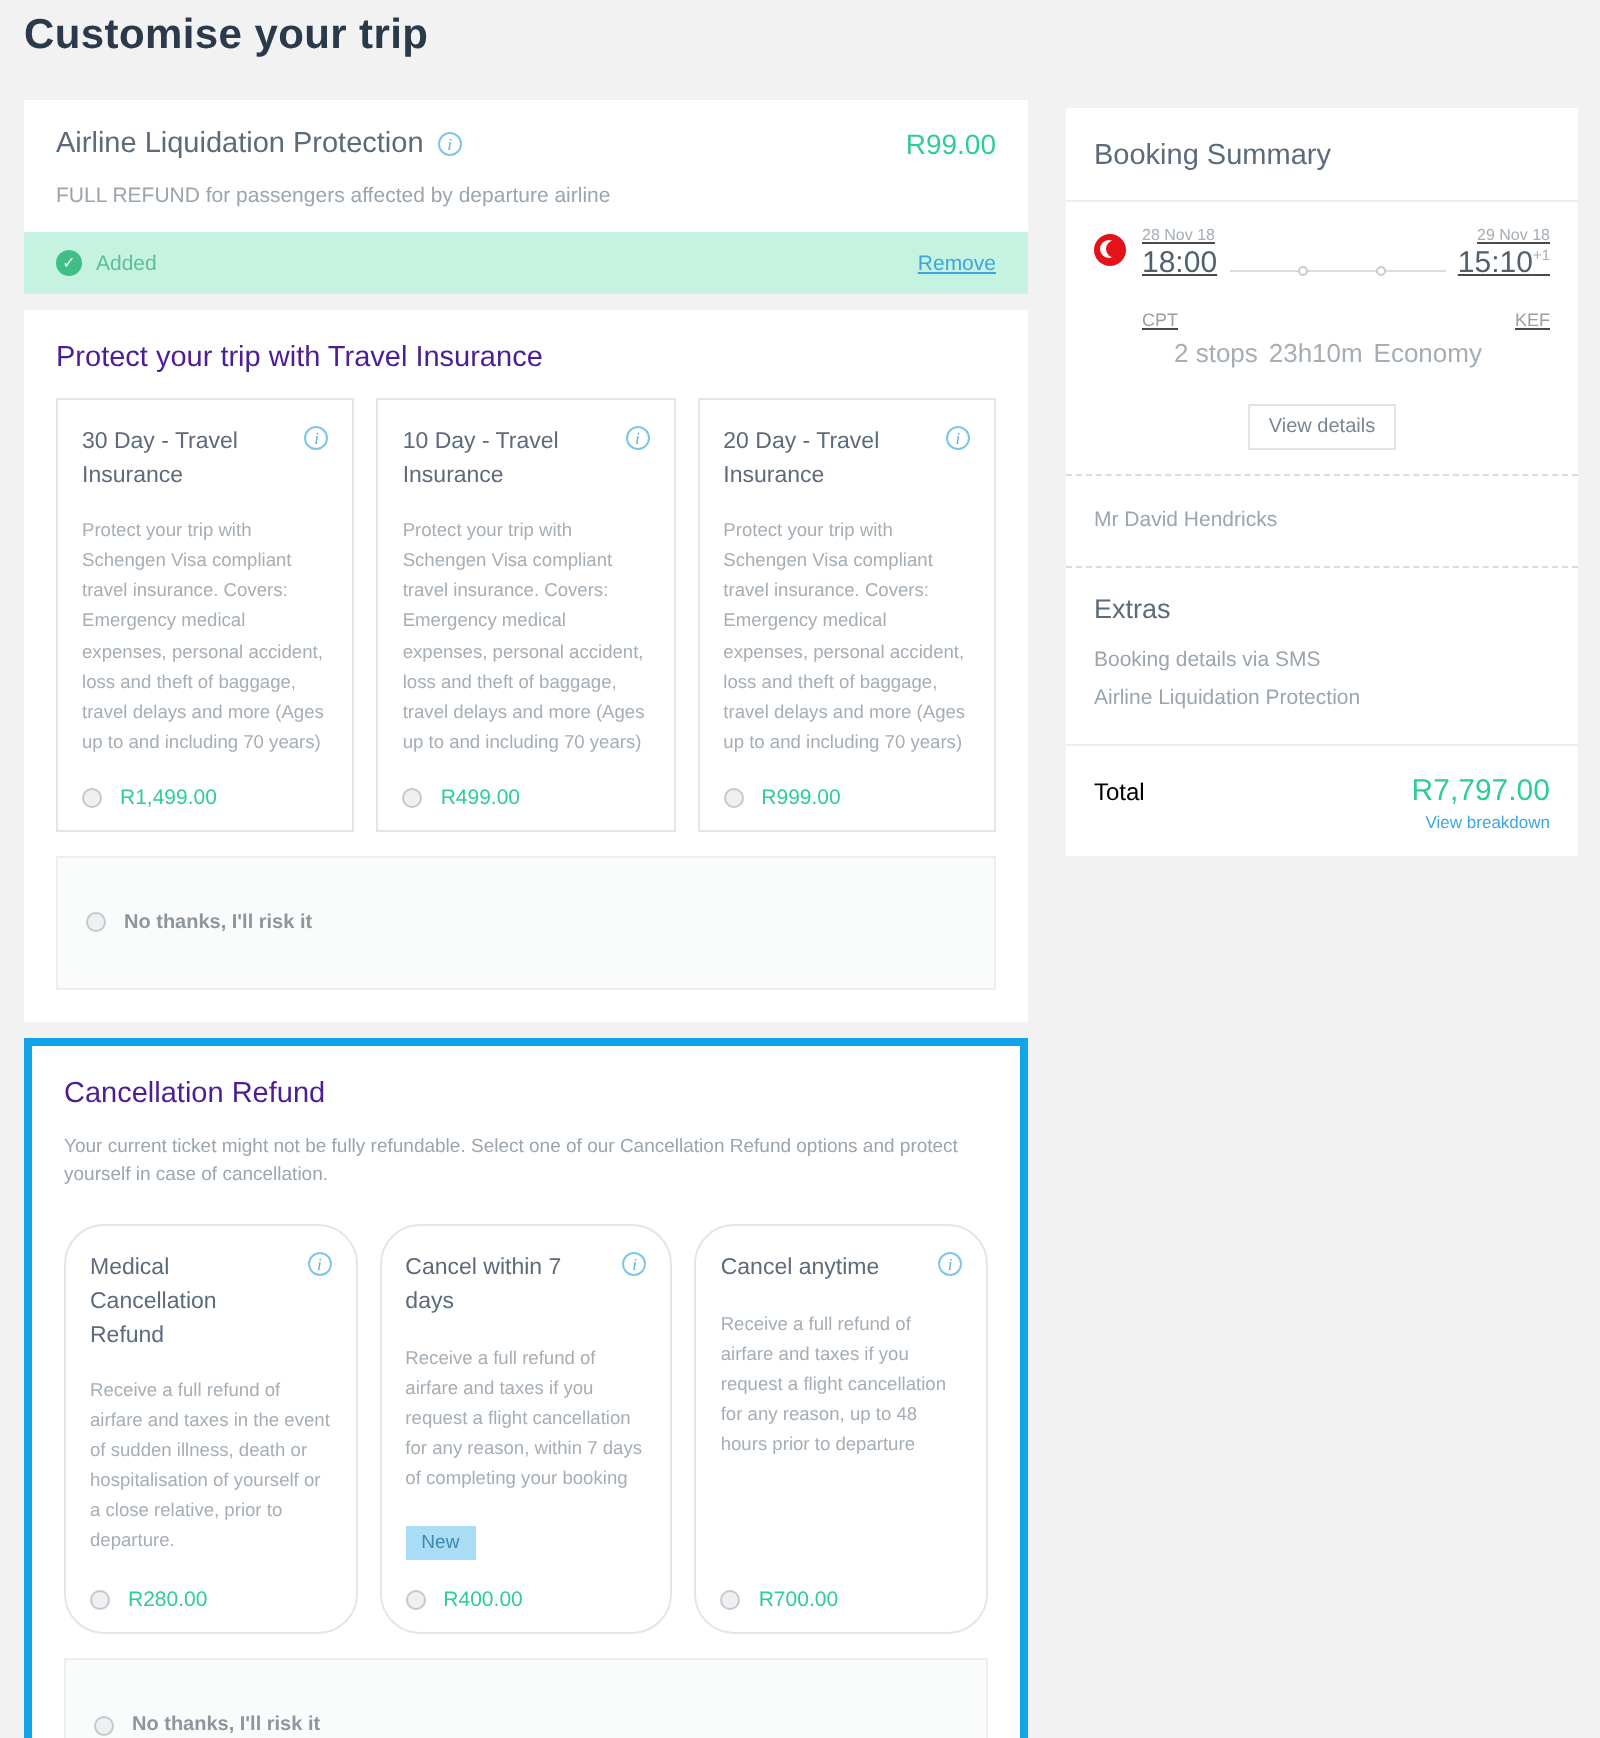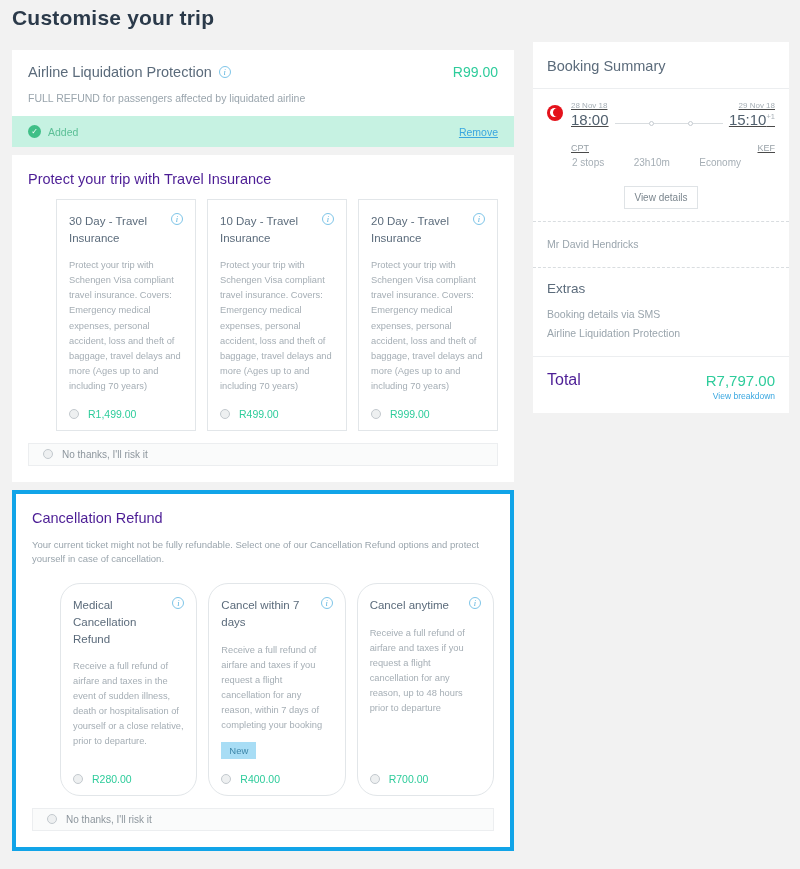--- a/index.html
+++ b/index.html
@@ -117,21 +117,20 @@
   .section-sub {
     font-size: 9.5px;
     color: #9aa5ad;
     margin-bottom: 16px;
     line-height: 1.55;
   }
 
   .options-row {
     display: flex;
     gap: 11px;
-    margin-left: 28px;
   }
   .option-card {
     flex: 1;
     border: 1px solid #e2e6e9;
     background: #fff;
     padding: 13px 12px 10px 12px;
     display: flex;
     flex-direction: column;
     cursor: pointer;
   }
@@ -179,42 +178,43 @@
   }
   .opt-price {
     font-size: 10.5px;
     color: #2ecc9b;
   }
 
   .no-thanks {
     background: #fafbfb;
     border: 1px solid #eceef0;
     margin-top: 12px;
-    padding: 5px 14px;
+    padding: 27px 14px;
     display: flex;
     align-items: center;
     gap: 9px;
     cursor: pointer;
+    font-weight: bold;
   }
   .no-thanks-label {
     font-size: 10px;
     color: #8d969d;
   }
 
   
   .highlight {
     border: 4px solid #11a4e8;
     background: #fff;
   }
   .cancel-cards .option-card { min-height: 205px; border-radius: 20px; }
 
   
   .right-col {
     position: absolute;
-    left: 533px; top: 42px;
+    left: 533px; top: 54px;
     width: 256px;
     background: #fff;
   }
   .bs-title {
     font-size: 14.5px;
     color: #5b6b7b;
     padding: 16px 14px 14px 14px;
   }
   .divider-solid { border-top: 1px solid #eceef0; }
   .divider-dashed { border-top: 1px dashed #d9dde0; }
@@ -268,23 +268,23 @@
     position: absolute;
     top: -2px;
     width: 5px; height: 5px;
     border-radius: 50%;
     border: 1px solid #c6ccd1;
     background: #fff;
   }
   .flight-meta {
     display: flex;
     justify-content: space-between;
-    font-size: 10px;
+    font-size: 13px;
     color: #a5aeb5;
-    margin: 4px 34px 0 25px;
+    margin: 4px 34px 0 40px;
     align-items: flex-end;
   }
   .view-details-wrap {
     display: flex;
     justify-content: center;
     padding: 8px 14px 12px 14px;
   }
   .btn-outline {
     border: 1px solid #dfe3e6;
     background: #fff;
@@ -302,21 +302,21 @@
     margin-bottom: 9px;
   }
   .panel-h { font-size: 13.5px; color: #5b6b7b; }
   .panel-line { font-size: 10.5px; color: #9aa5ad; line-height: 1.75; }
   .total-row {
     display: flex;
     align-items: center;
     justify-content: space-between;
     padding: 14px 14px 2px 14px;
   }
-  .total-label { font-size: 16px; color: #4c1d95; }
+  .total-label { font-size: 12px; color: #000000; }
   .total-value { font-size: 15px; color: #2ecc9b; }
   .breakdown {
     text-align: right;
     padding: 0 14px 12px 14px;
     font-size: 8.5px;
     color: #3aa7e0;
     cursor: pointer;
   }
 </style>
 </head>
@@ -330,21 +330,21 @@
 
     <div class="card">
       <div class="alp-top">
         <div class="alp-head">
           <div class="alp-title">
             <span>Airline Liquidation Protection</span>
             <span class="info-icon">i</span>
           </div>
           <div class="alp-price">R99.00</div>
         </div>
-        <div class="alp-sub">FULL REFUND for passengers affected by liquidated airline</div>
+        <div class="alp-sub">FULL REFUND for passengers affected by departure airline</div>
       </div>
       <div class="alp-added">
         <div class="added-left">
           <span class="check-icon">✓</span>
           <span>Added</span>
         </div>
         <div class="remove-link">Remove</div>
       </div>
     </div>
 

